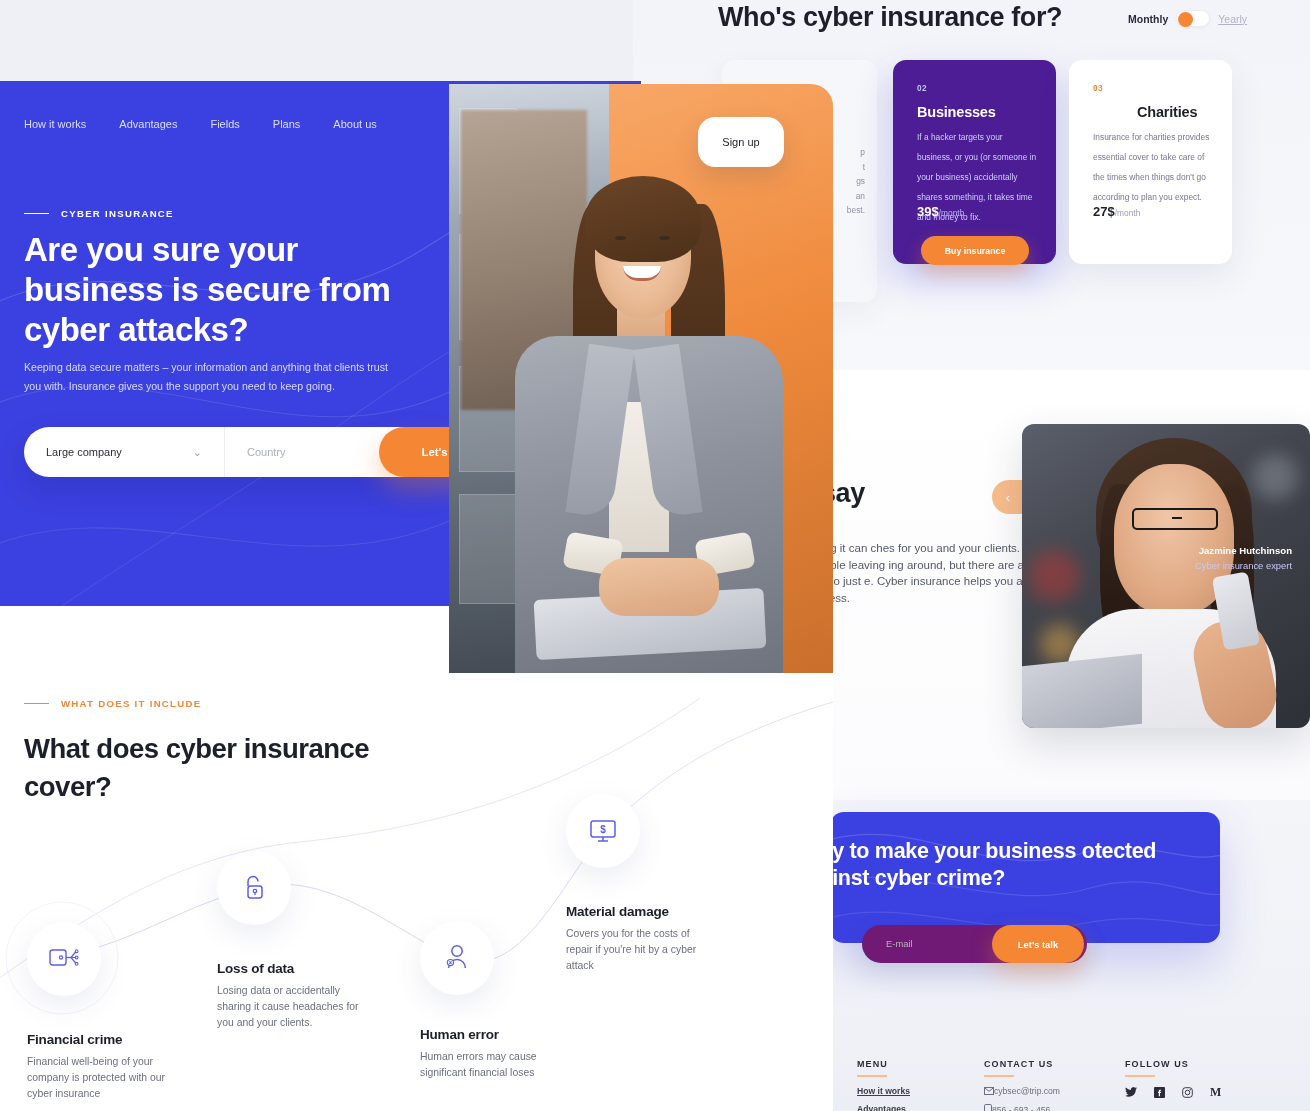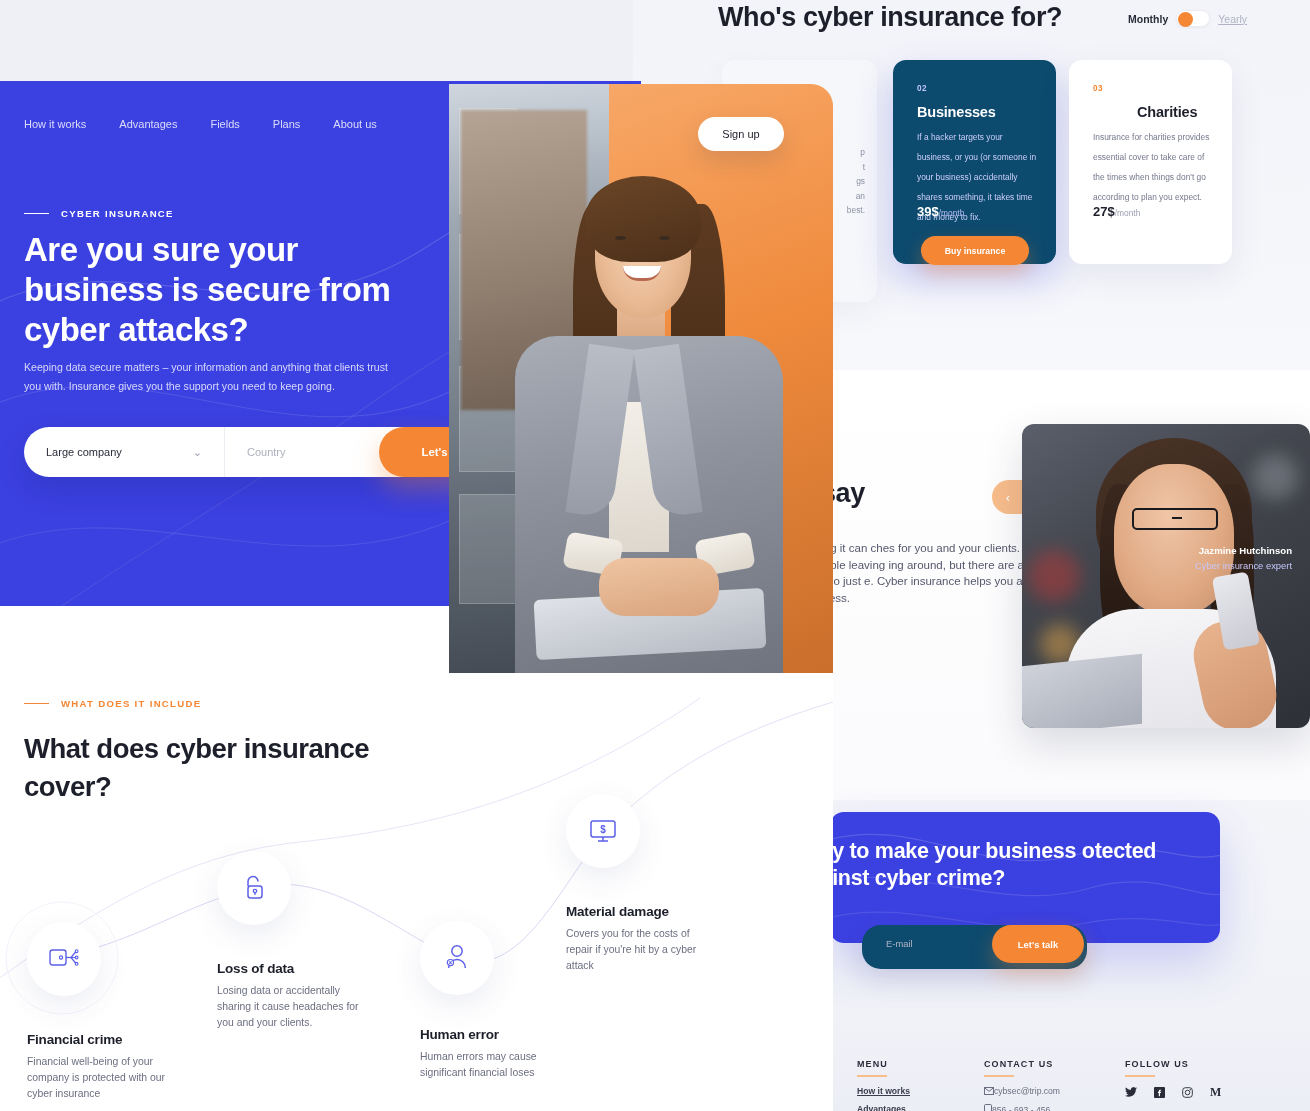--- a/index.html
+++ b/index.html
@@ -41,21 +41,21 @@
   .pcard-1 {
     left: 722px; top: 60px; width: 155px; height: 242px;
     background: #f6f7fa; box-shadow: 0 10px 30px rgba(60,66,120,.06);
   }
   .pcard-1 .ghost-txt {
     position: absolute; right: 12px; top: 85px; width: 80px;
     font-size: 8.4px; line-height: 14.5px; color: #8e91a4; text-align: right;
   }
   .pcard-2 {
     left: 893px; top: 60px; width: 163px; height: 204px;
-    background: #0c4a6e; box-shadow: 0 16px 36px rgba(59,64,224,.28);
+    background: #4c1d95; box-shadow: 0 16px 36px rgba(59,64,224,.28);
   }
   .pcard-3 {
     left: 1069px; top: 60px; width: 163px; height: 204px;
     background: #ffffff; box-shadow: 0 12px 34px rgba(60,66,120,.09);
   }
   .pcard .num { position: absolute; left: 24px; top: 24px; font-size: 8.2px; font-weight: 600; letter-spacing: .4px; }
   .pcard-2 .num { color: #c3c5f6; }
   .pcard-3 .num { color: #f58634; }
   .pcard .ptitle { position: absolute; left: 24px; top: 44px; font-size: 14.5px; font-weight: 600; letter-spacing:-.2px; }
   .pcard-2 .ptitle { color: #ffffff; }
@@ -158,22 +158,22 @@
     position:absolute; left: 830px; top: 812px; width: 390px; height: 131px;
     border-radius: 14px; background: #3b40e0; overflow:hidden;
     box-shadow: 0 20px 46px rgba(59,64,224,.22);
   }
   .cta-card .wave { position:absolute; left:0; top:0; width:100%; height:100%; }
   .cta-title {
     position:absolute; left: 796px; top: 838px; width: 420px;
     font-size: 21.5px; font-weight: 700; color:#ffffff; line-height: 27px; letter-spacing:-.3px;
   }
   .cta-form {
-    position:absolute; left: 862px; top: 925px; width: 225px; height: 44px;
-    border-radius: 19px; background:#0c4a6e; box-shadow: 0 10px 26px rgba(40,44,90,.12);
+    position:absolute; left: 862px; top: 925px; width: 225px; height: 38px;
+    border-radius: 19px; background:#701a75; box-shadow: 0 10px 26px rgba(40,44,90,.12);
   }
   .cta-form .mail {
     position:absolute; left: 24px; top: 13px; font-size: 9.4px; color:#b2b5c4;
   }
   .cta-btn {
     position:absolute; left: 992px; top: 925px; width: 92px; height: 38px;
     border-radius: 19px; background:#f58634; color:#fff; border:none; cursor:pointer;
     font-size: 9.4px; font-weight: 700; display:flex; align-items:center; justify-content:center;
     box-shadow: 0 10px 22px rgba(245,134,52,.34);
     font-family: "Liberation Sans", sans-serif;
@@ -307,21 +307,21 @@
   }
   .hp-laptop {
     position:absolute; left: 86px; top: 510px; width: 230px; height: 60px; border-radius: 6px;
     background: linear-gradient(170deg,#dfe2e7 0%, #b6bac3 100%); transform: rotate(-3deg);
   }
   .hp-cuff-l { position:absolute; left: 116px; top: 452px; width: 56px; height: 36px; border-radius: 8px;
     background: linear-gradient(170deg,#f5f1ea 0%, #ddd7cc 100%); transform: rotate(10deg); }
   .hp-cuff-r { position:absolute; left: 248px; top: 452px; width: 56px; height: 36px; border-radius: 8px;
     background: linear-gradient(170deg,#f5f1ea 0%, #ddd7cc 100%); transform: rotate(-10deg); }
   .signup-btn {
-    position:absolute; left: 698px; top: 117px; width: 86px; height: 34px; border-radius: 17px;
+    position:absolute; left: 698px; top: 117px; width: 86px; height: 50px; border-radius: 17px;
     background:#ffffff; border:none; cursor:pointer; z-index: 12;
     font-size: 11px; color:#1d1f2b; display:flex; align-items:center; justify-content:center;
     box-shadow: 0 10px 24px rgba(40,44,70,.14); font-family: "Liberation Sans", sans-serif;
   }
 
   
   .coverage {
     position:absolute; left: 0; top: 606px; width: 833px; height: 505px;
     background: #ffffff; overflow: hidden;
   }

